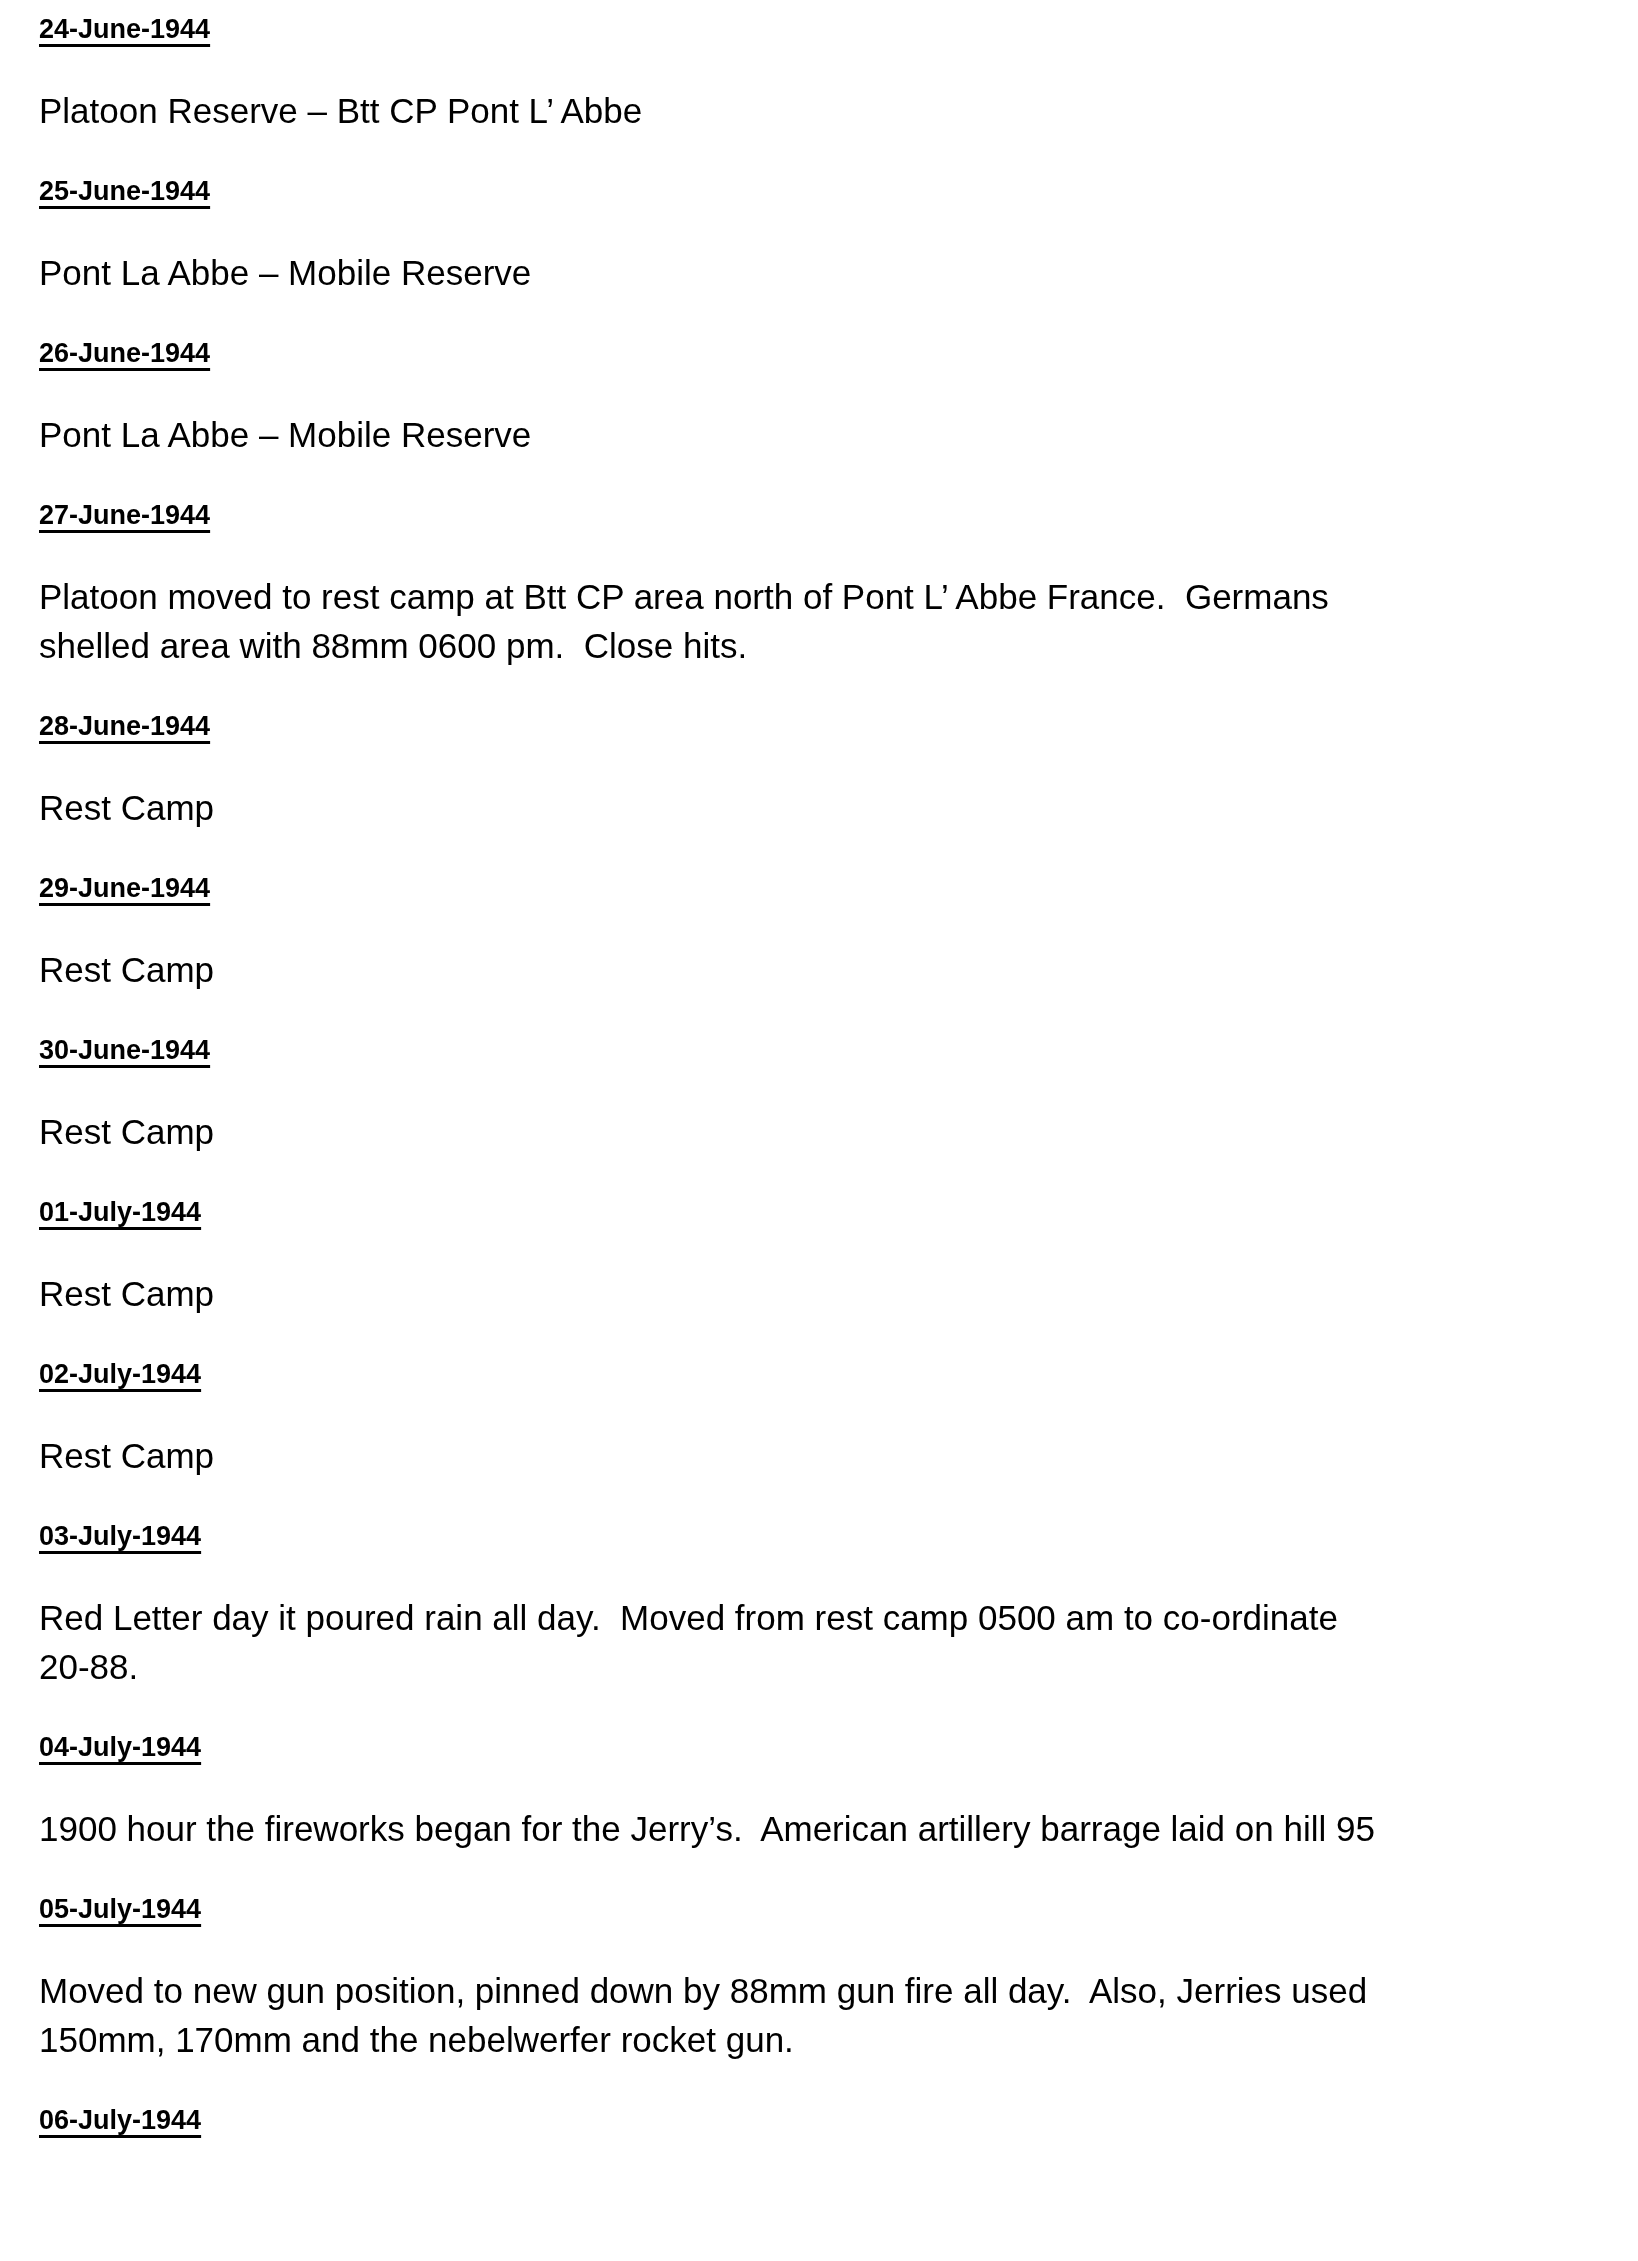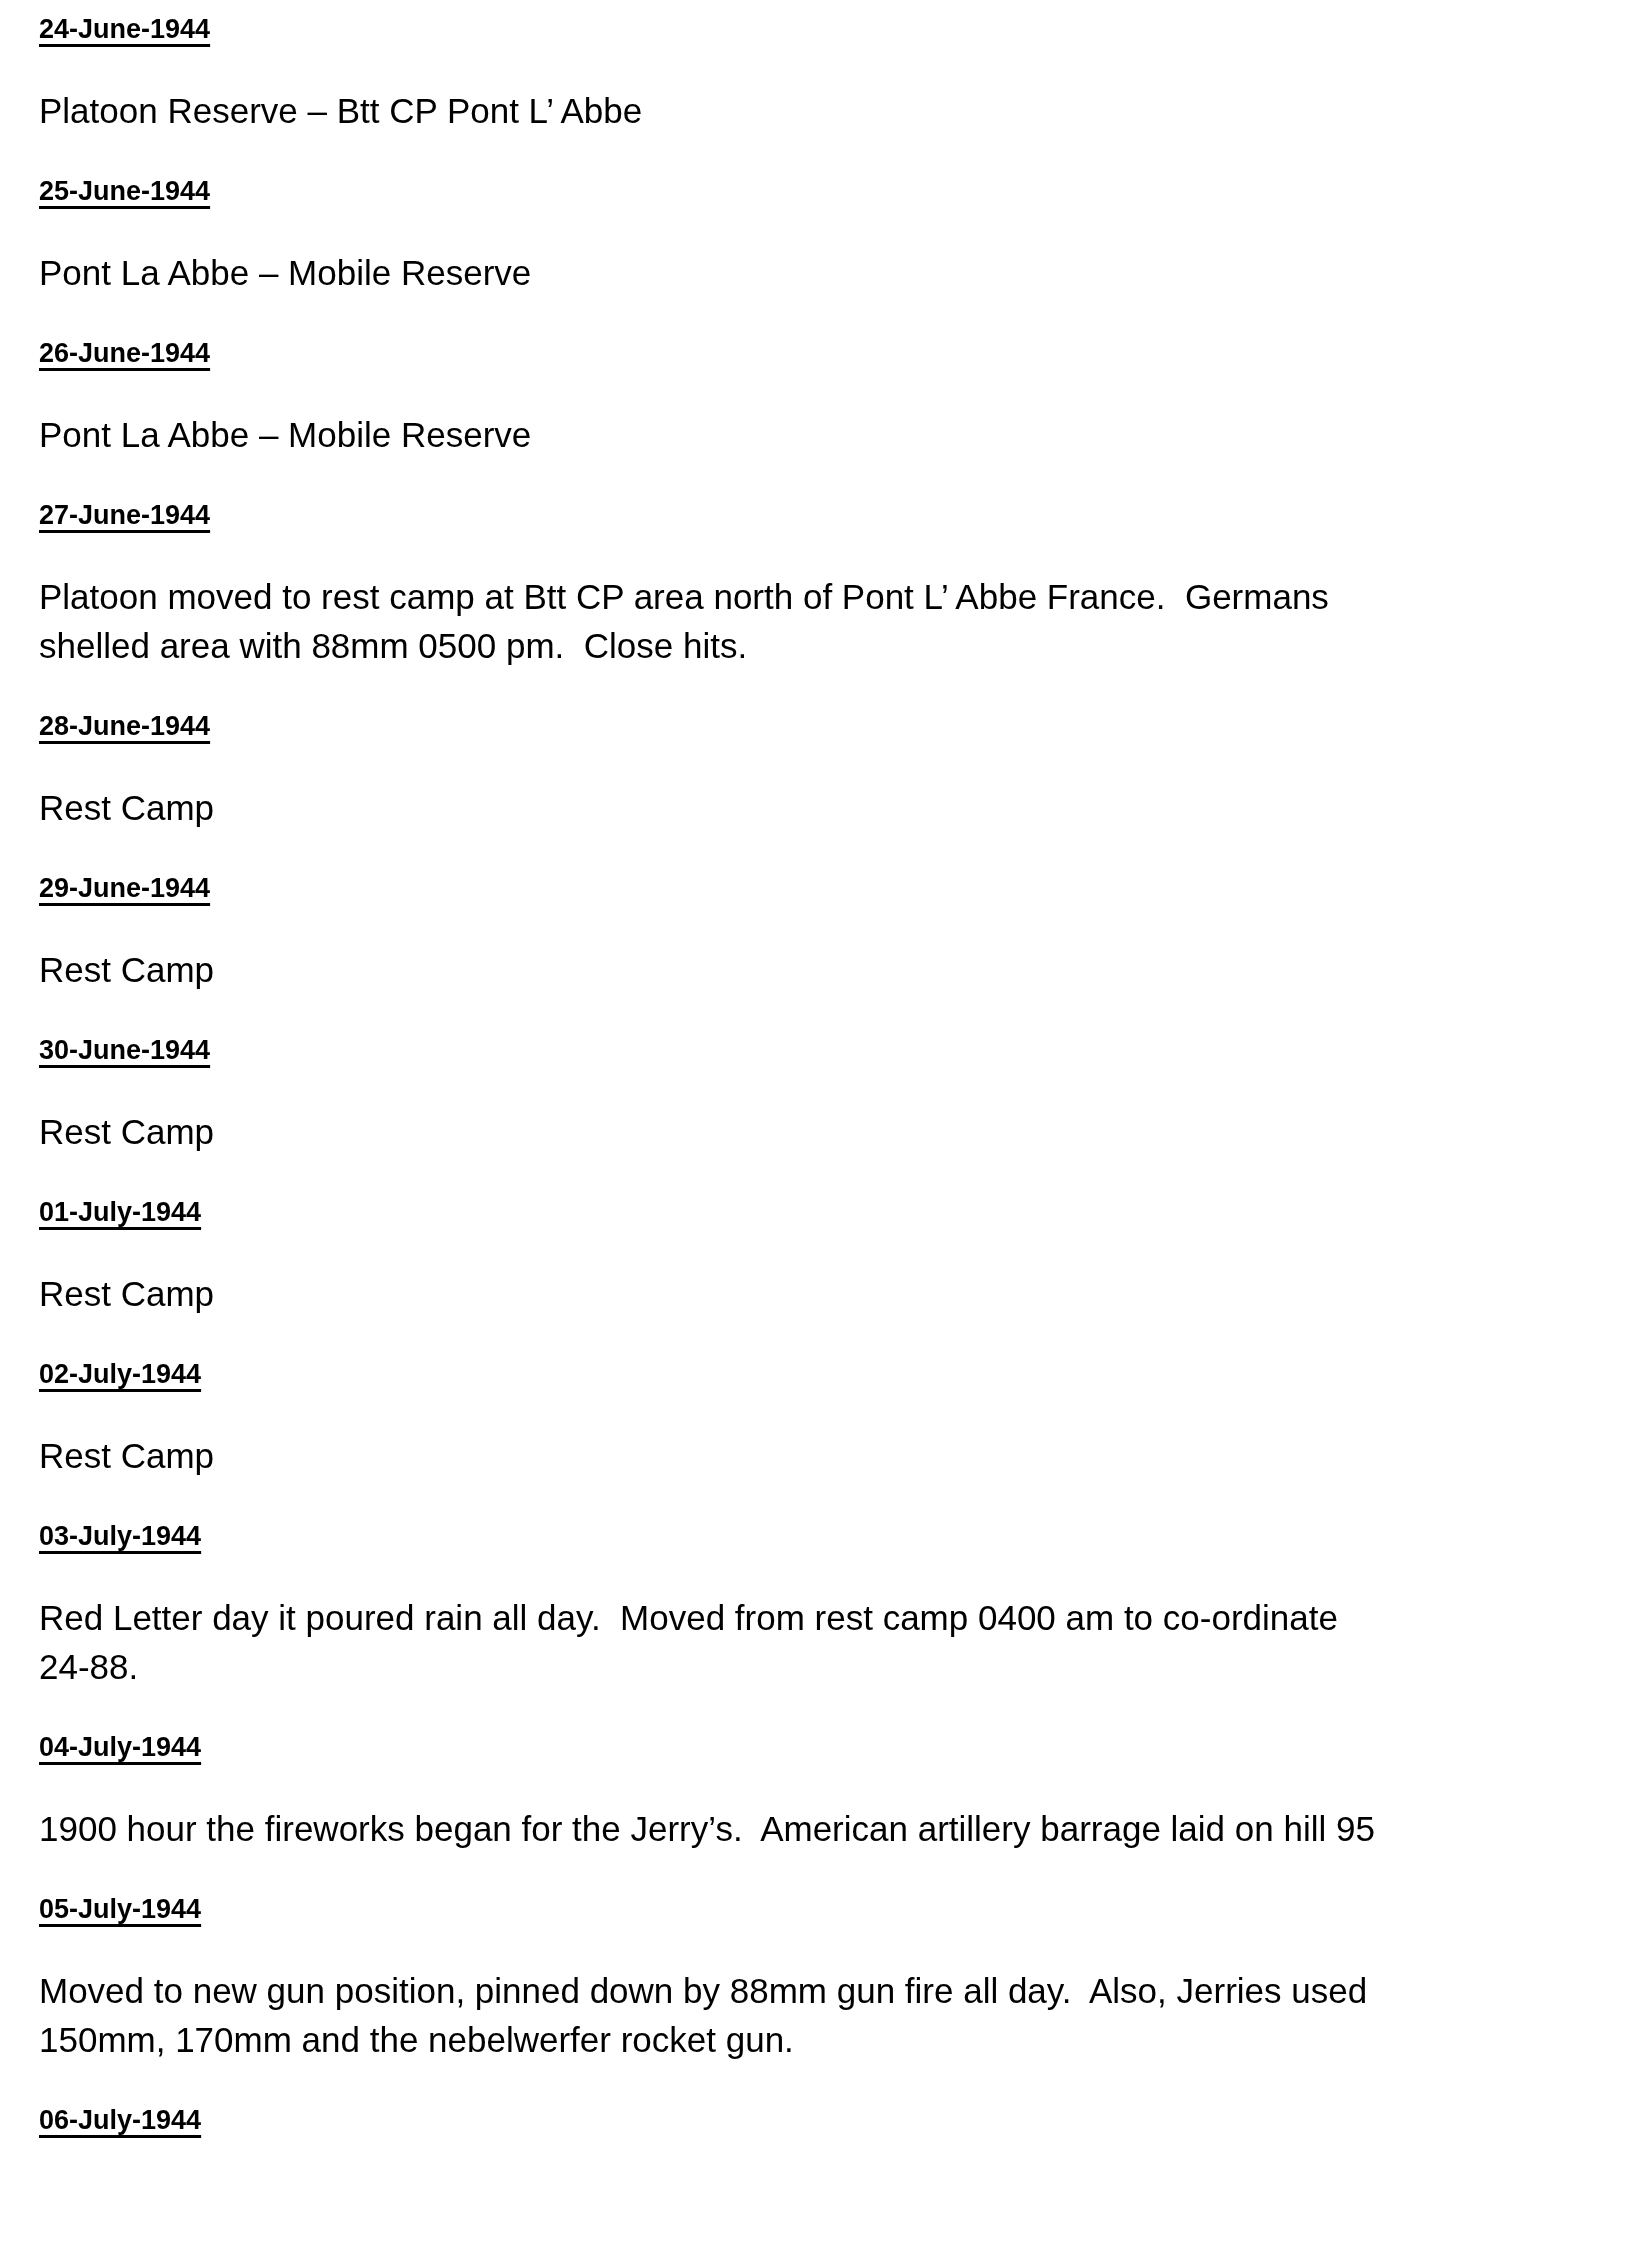--- a/index.html
+++ b/index.html
@@ -55,21 +55,21 @@
     <div class="entry-text">Pont La Abbe – Mobile Reserve</div>
   </div>
 
   <div class="entry">
     <div class="entry-date">26-June-1944</div>
     <div class="entry-text">Pont La Abbe – Mobile Reserve</div>
   </div>
 
   <div class="entry">
     <div class="entry-date">27-June-1944</div>
-    <div class="entry-text">Platoon moved to rest camp at Btt CP area north of Pont L’ Abbe France.  Germans shelled area with 88mm 0500 pm.  Close hits.</div>
+    <div class="entry-text">Platoon moved to rest camp at Btt CP area north of Pont L’ Abbe France.  Germans shelled area with 88mm 0600 pm.  Close hits.</div>
   </div>
 
   <div class="entry">
     <div class="entry-date">28-June-1944</div>
     <div class="entry-text">Rest Camp</div>
   </div>
 
   <div class="entry">
     <div class="entry-date">29-June-1944</div>
     <div class="entry-text">Rest Camp</div>
@@ -85,21 +85,21 @@
     <div class="entry-text">Rest Camp</div>
   </div>
 
   <div class="entry">
     <div class="entry-date">02-July-1944</div>
     <div class="entry-text">Rest Camp</div>
   </div>
 
   <div class="entry">
     <div class="entry-date">03-July-1944</div>
-    <div class="entry-text">Red Letter day it poured rain all day.  Moved from rest camp 0400 am to co-ordinate 24-88.</div>
+    <div class="entry-text">Red Letter day it poured rain all day.  Moved from rest camp 0500 am to co-ordinate 20-88.</div>
   </div>
 
   <div class="entry">
     <div class="entry-date">04-July-1944</div>
     <div class="entry-text">1900 hour the fireworks began for the Jerry’s.  American artillery barrage laid on hill 95</div>
   </div>
 
   <div class="entry">
     <div class="entry-date">05-July-1944</div>
     <div class="entry-text">Moved to new gun position, pinned down by 88mm gun fire all day.  Also, Jerries used 150mm, 170mm and the nebelwerfer rocket gun.</div>

